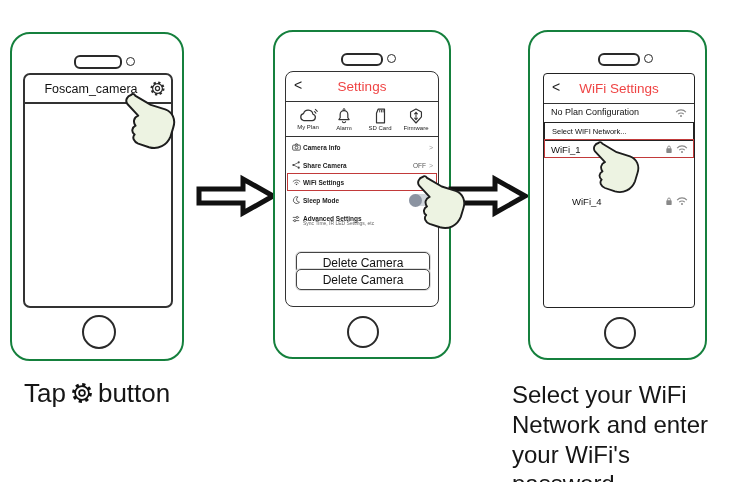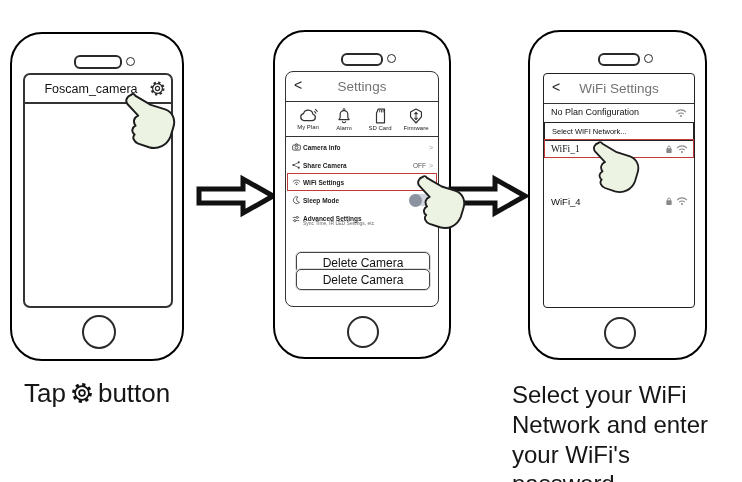--- a/index.html
+++ b/index.html
@@ -1,38 +1,38 @@
 <!DOCTYPE html>
 <html style="--highlight: #c23a3a; --hand: #edf3e2;"><head>
 <meta charset="utf-8">
 <style>
   html,body{margin:0;padding:0;background:#fff;}
   #canvas{position:relative;width:742px;height:482px;background:#fff;overflow:hidden;
           font-family:"Liberation Sans","DejaVu Sans",sans-serif;color:#1c1c1c;}
 
   
-  .phone{position:absolute;border:2px solid #000000;border-radius:32px;background:#fff;}
+  .phone{position:absolute;border:2px solid #15803d;border-radius:20px;background:#fff;}
   .speaker{position:absolute;border:2px solid #2a2a2a;border-radius:6px;background:#fff;}
   .camdot{position:absolute;width:7px;height:7px;border:1.5px solid #2a2a2a;border-radius:50%;}
   .homebtn{position:absolute;border:2px solid #2a2a2a;border-radius:50%;background:#fff;}
   .screen{position:absolute;background:#fff;}
 
   
   #phone1{left:10px;top:32px;width:170px;height:325px;}
   #phone1 .screen{left:11px;top:39px;width:146px;height:231px;border:2px solid #333;border-radius:7px;}
   #p1-header{position:absolute;left:0;top:0;right:0;height:27px;border-bottom:2px solid #333;}
   #p1-title{position:absolute;left:14px;right:28px;top:7px;text-align:center;font-size:12.5px;color:#111;}
   #p1-gear{position:absolute;right:5px;top:5px;width:17px;height:17px;color:#2b2b2b;}
 
   
   #phone2{left:273px;top:30px;width:174px;height:325px;}
   #phone2 .screen{left:10px;top:39px;width:152px;height:234px;border:1.5px solid #333;border-radius:8px;}
   .hdr{position:absolute;left:0;top:0;right:0;height:29px;border-bottom:1.5px solid #333;}
   .hdr .back{position:absolute;left:8px;top:6px;font-size:14px;color:#222;line-height:1;cursor:default;}
-  .hdr .ttl{position:absolute;left:20px;right:20px;top:7px;text-align:center;font-size:13.5px;color:#737373;}
+  .hdr .ttl{position:absolute;left:20px;right:20px;top:7px;text-align:center;font-size:13.5px;color:#ef4444;}
   #p2-tabs{position:absolute;left:0;top:30px;right:0;height:34px;border-bottom:1.5px solid #333;
            display:flex;align-items:center;justify-content:space-around;padding:0 4px;}
   .tab{display:flex;flex-direction:column;align-items:center;width:34px;}
   .tab .tlabel{font-size:6px;color:#222;margin-top:1px;white-space:nowrap;}
   .mrow{position:absolute;left:0;right:0;height:18px;}
   .mrow .micon{position:absolute;left:6px;top:50%;transform:translateY(-50%);color:#444;}
   .mrow .mlabel{position:absolute;left:17px;top:50%;transform:translateY(-50%);
                 font-size:6.5px;font-weight:700;color:#222;white-space:nowrap;}
   .mrow .msub{position:absolute;left:17px;top:11px;font-size:5px;color:#666;white-space:nowrap;}
   .mrow .mchev{position:absolute;right:5px;top:50%;transform:translateY(-50%);font-size:7px;color:#999;}
@@ -256,33 +256,33 @@
       <div id="p3-status">
         <span class="stext">No Plan Configuration</span>
         <svg class="swifi" width="12" height="9">
             <use href="#sym-wifi"></use>
           </svg>
       </div>
       <div id="p3-select">
         <span class="stext">Select WIFI Network...</span>
       </div>
 
-      <div class="nrow" style="top:66px;font-family:Liberation Serif, serif;">
+      <div class="nrow" style="top:66px;">
         <span class="nlabel">WiFi_1</span>
         <span class="nicons">
           <svg width="8" height="10">
               <use href="#sym-lock"></use>
             </svg>
           <svg width="12" height="9">
               <use href="#sym-wifi"></use>
             </svg>
         </span>
       </div>
       <div id="p3-redbox"></div>
-      <div class="nrow" style="top:118px;">
+      <div class="nrow" style="top:118px;margin-left:21px;">
         <span class="nlabel">WiFi_4</span>
         <span class="nicons">
           <svg width="8" height="10">
               <use href="#sym-lock"></use>
             </svg>
           <svg width="12" height="9">
               <use href="#sym-wifi"></use>
             </svg>
         </span>
       </div>

